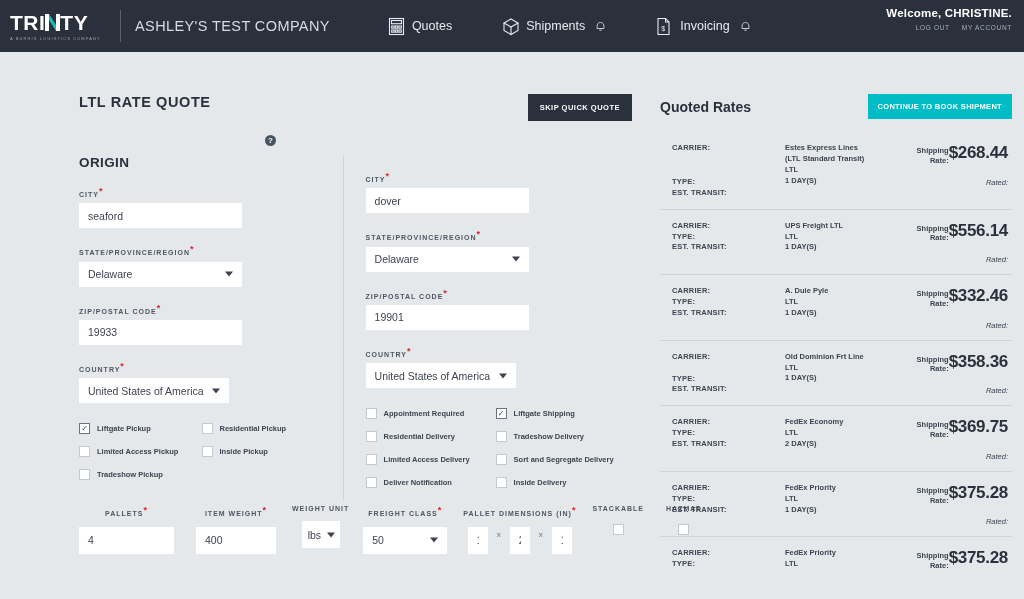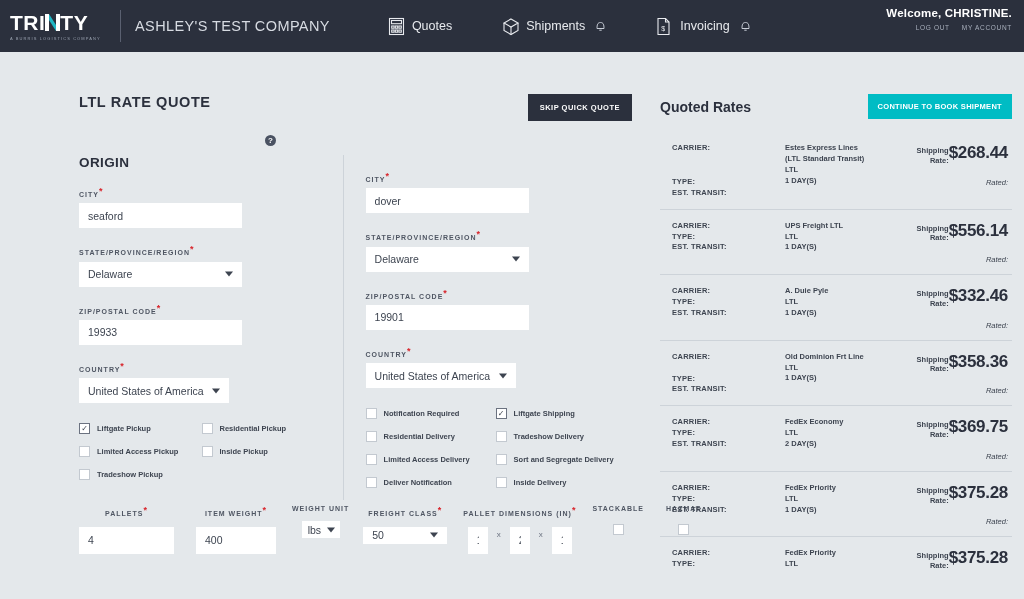--- a/index.html
+++ b/index.html
@@ -140,21 +140,21 @@
     height: 27px; background: #fff; border: none;
     font-size: 10.5px; color: #3d4450; padding: 0 9px;
     font-family: "Liberation Sans", sans-serif;
   }
   .w-pallets { width: 95px; }
   .w-weight { width: 80px; }
   .w-unit { width: 38px; }
   .w-class { width: 84px; }
   .w-dim { width: 20px; text-align: center; padding: 9px; }
   .ir-select {
-    height: 17px; background: #fff; display: flex; align-items: center;
+    height: 27px; background: #fff; display: flex; align-items: center;
     font-size: 10.5px; color: #3d4450; padding: 0 9px; position: relative;
     cursor: pointer;
   }
   .dim-group { display: flex; align-items: center; gap: 0; }
   .dim-x {
     font-size: 8px; color: #6b7280; margin: 0 9px; align-self: flex-start;
     padding-top: 3px;
   }
   .small-cb {
     width: 11px; height: 11px; background: #fff; border: 1px solid #c3c9d0;
@@ -368,21 +368,21 @@
           <div class="field-label"><span>COUNTRY</span><span class="req">*</span></div>
           <div class="select-box wide">
             <span>United States of America</span>
             <span class="caret"></span>
           </div>
         </div>
 
         <div class="checks dest">
           <div class="check-item">
             <span class="cb"></span>
-            <span class="check-label">Notification Required</span>
+            <span class="check-label">Appointment Required</span>
           </div>
           <div class="check-item">
             <span class="cb checked"></span>
             <span class="check-label">Liftgate Shipping</span>
           </div>
           <div class="check-item">
             <span class="cb"></span>
             <span class="check-label">Residential Delivery</span>
           </div>
           <div class="check-item">

